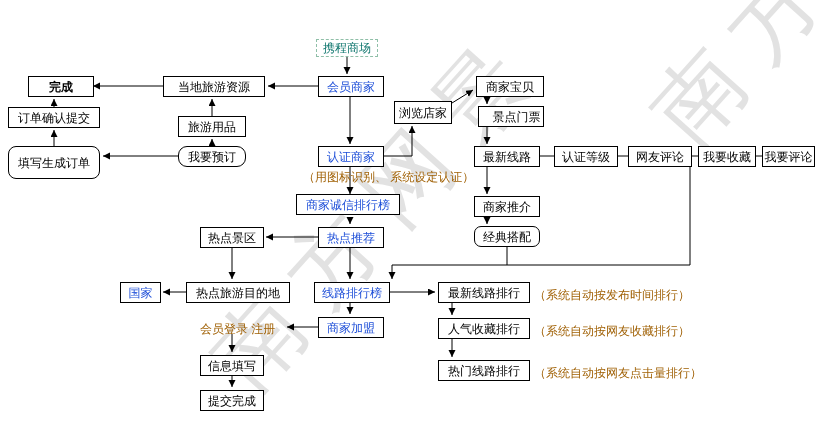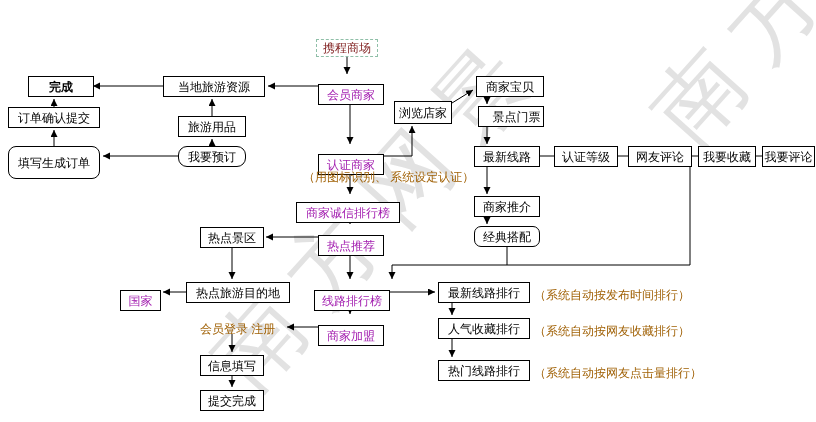--- a/index.html
+++ b/index.html
@@ -12,22 +12,22 @@
     letter-spacing:22px; white-space:nowrap; transform:rotate(-48deg);
     transform-origin:left center; user-select:none; font-family:"Liberation Serif", serif;
   }
   svg.connectors { position:absolute; left:0; top:0; z-index:1; }
   .node {
     position:absolute; z-index:2; box-sizing:border-box;
     border:1px solid #000; background:#fff; color:#000;
     font-size:12px; line-height:1; white-space:nowrap;
     display:flex; align-items:center; justify-content:center;
   }
-  .red   { color:#a21caf;margin-top:8px; }
-  .green-dashed { color:#7f1d1d; border:1px dashed #8fbfa8; }
+  .red   { color:#1d4ed8; }
+  .green-dashed { color:#0f766e; border:1px dashed #8fbfa8; }
   .plain { position:absolute; z-index:2; font-size:12px; color:#a16207; white-space:nowrap; background:transparent; }
 </style>
 </head>
 <body>
 
 <div class="stage">
 
   <div class="watermark" style="left:230px; top:315px;">南方网景</div>
   <div class="watermark" style="left:670px; top:70px;">南方网景</div>
 

